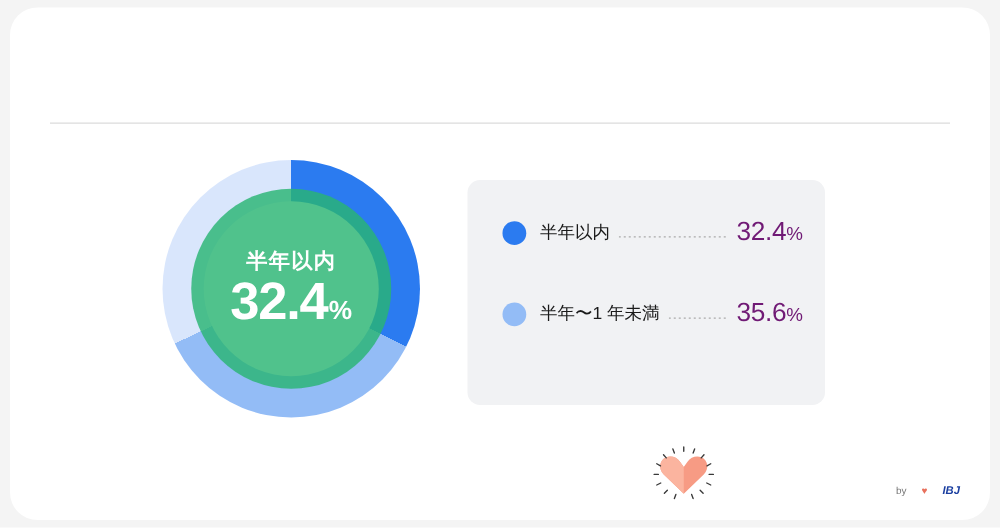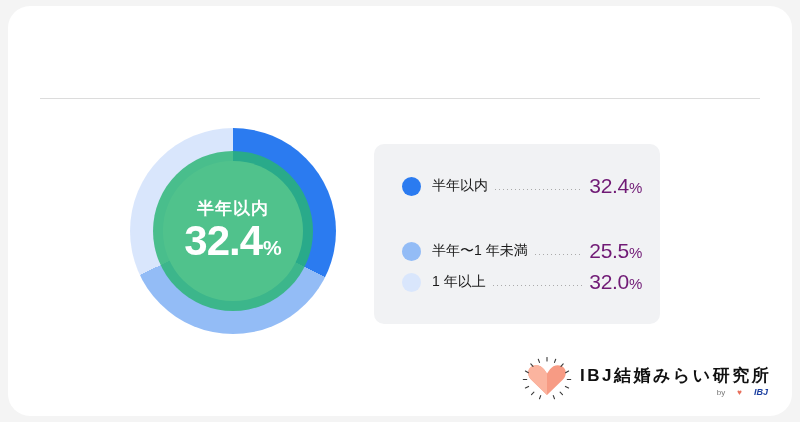--- a/index.html
+++ b/index.html
@@ -248,29 +248,23 @@
       <span class="legend-dot" style="background: rgb(43, 123, 240);"></span>
       <span class="legend-label">半年以内</span>
       <span class="legend-leader"></span>
       <span class="legend-value"><span>32.4</span><span class="pct">%</span></span>
     </div>
 
     <div class="legend-row" id="legend-row-1">
       <span class="legend-dot" style="background: rgb(147, 188, 246);"></span>
       <span class="legend-label">半年〜1 年未満</span>
       <span class="legend-leader"></span>
-      <span class="legend-value"><span>25.5</span><span class="pct">%</span></span>
-    </div>
-
-    <div class="legend-row" id="legend-row-2">
-      <span class="legend-dot" style="background: rgb(217, 230, 252);"></span>
-      <span class="legend-label">1 年以上</span>
-      <span class="legend-leader"></span>
-      <span class="legend-value"><span>32.0</span><span class="pct">%</span></span>
-    </div>
+      <span class="legend-value"><span>35.6</span><span class="pct">%</span></span>
+    </div>
+
 
   </div>
 
   <div id="logo">
     <div id="logo-mark">
       <svg width="54" height="48" viewBox="0 0 54 48" xmlns="http://www.w3.org/2000/svg">
         <g id="heart-shape">
           <path d="M27 41 L11 25.5 C6.5 21 7.5 14 13 11.8 C17 10.2 21.5 11.8 24 15.3 L27 19.5 L30 15.3 C32.5 11.8 37 10.2 41 11.8 C46.5 14 47.5 21 43 25.5 Z" fill="#F79B84"></path>
           <path d="M27 41 L11 25.5 C6.5 21 7.5 14 13 11.8 C17 10.2 21.5 11.8 24 15.3 L27 19.5 Z" fill="#FBB49F"></path>
         </g>
@@ -286,21 +280,20 @@
           <line x1="50.7" y1="25.5" x2="47.3" y2="25.5"></line>
           <line x1="5.4" y1="34" x2="8.6" y2="32.4"></line>
           <line x1="48.6" y1="34" x2="45.4" y2="32.4"></line>
           <line x1="11.5" y1="40.6" x2="13.9" y2="38.2"></line>
           <line x1="42.5" y1="40.6" x2="40.1" y2="38.2"></line>
           <line x1="19.5" y1="44.8" x2="20.7" y2="41.6"></line>
           <line x1="34.5" y1="44.8" x2="33.3" y2="41.6"></line>
         </g>
       </svg>
     </div>
-    <div id="logo-text">IBJ結婚みらい研究所</div>
     <div id="logo-sub">
       <span>by</span>
       <span id="logo-sub-heart">♥</span>
       <span id="logo-sub-ibj">IBJ</span>
     </div>
   </div>
 
 </div>
 
 </body></html>

